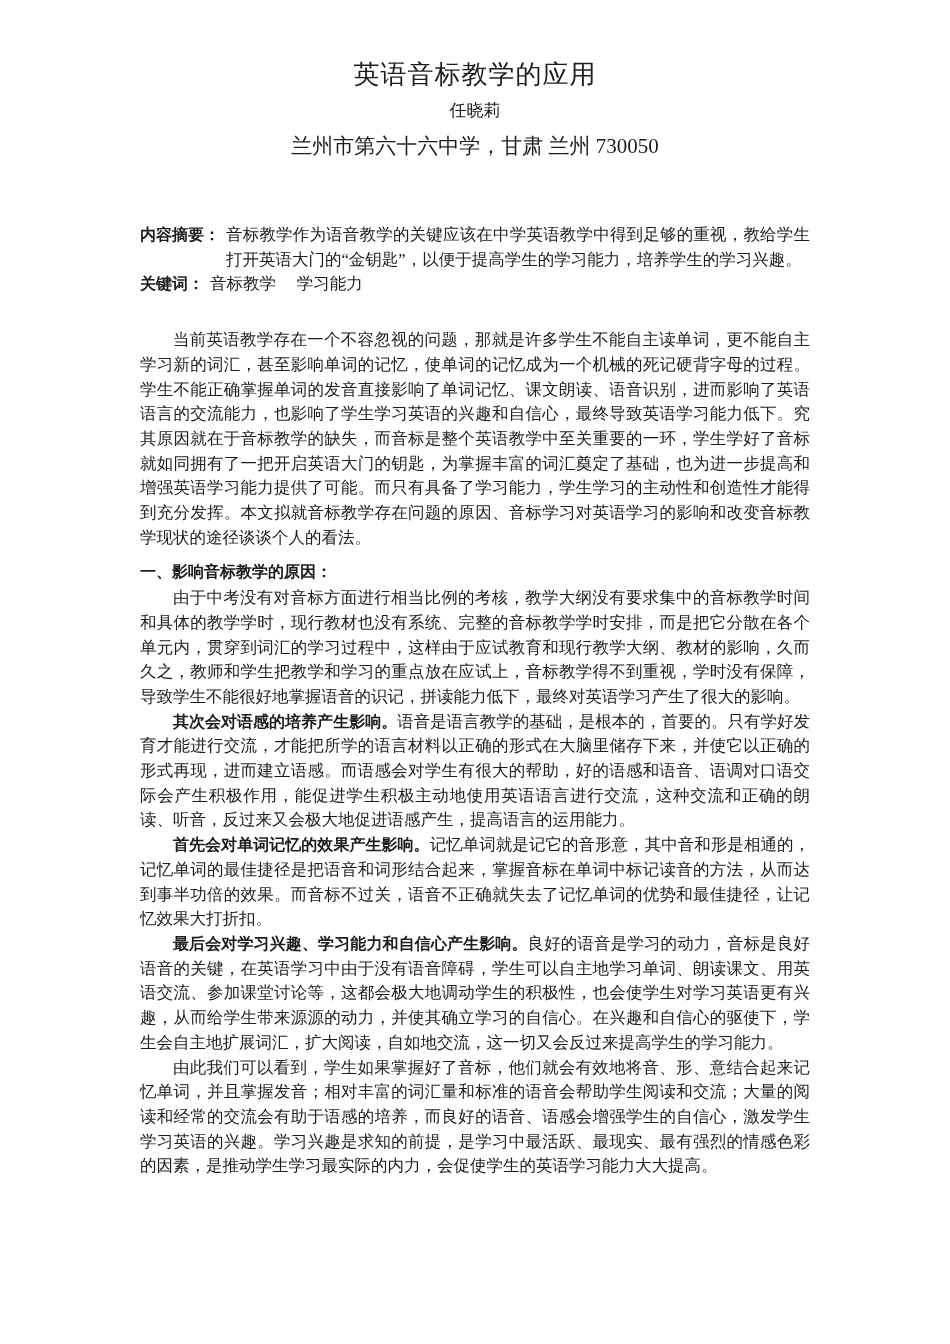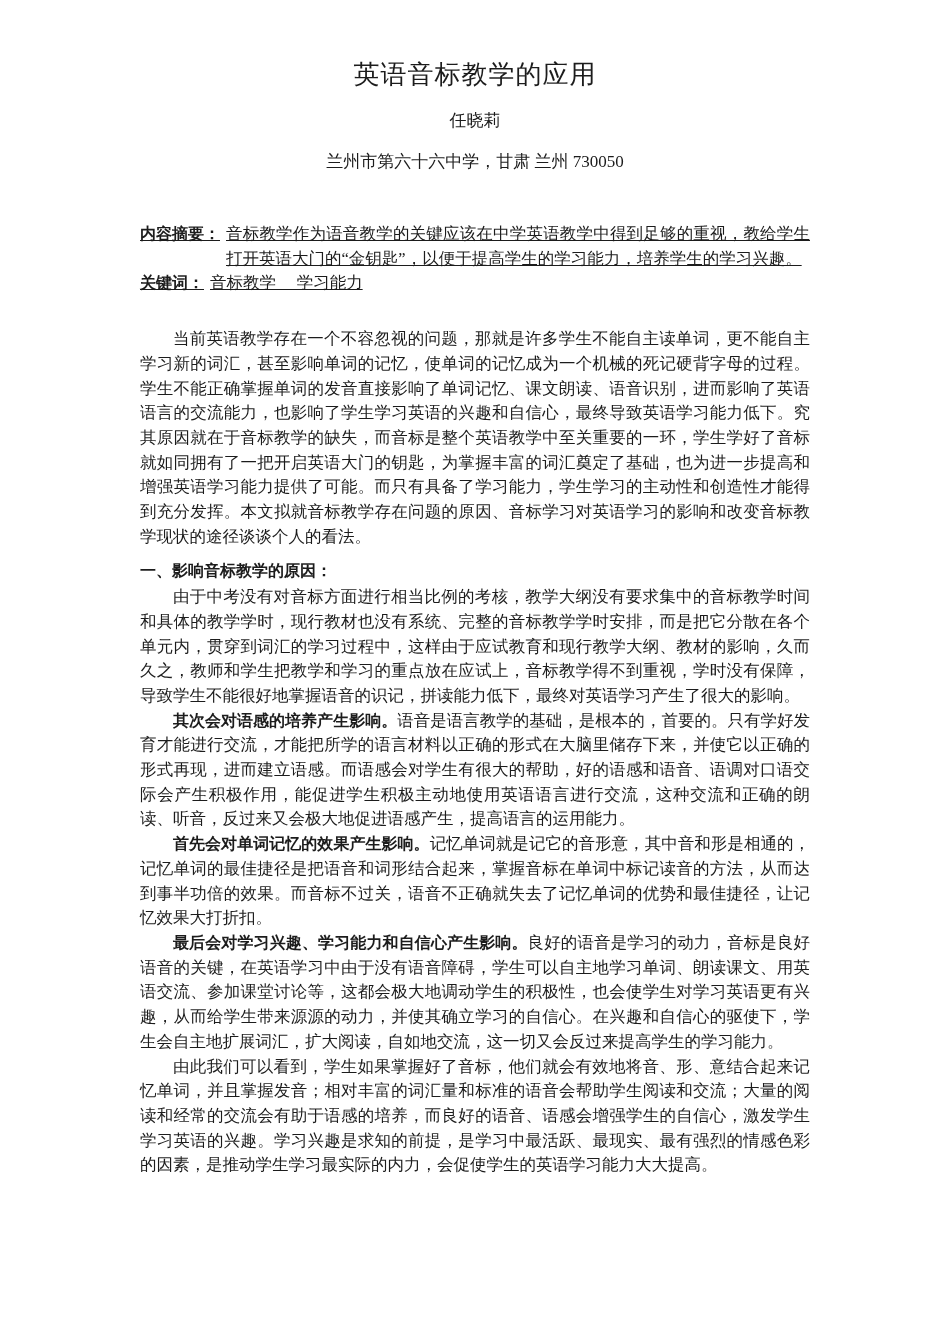--- a/index.html
+++ b/index.html
@@ -26,34 +26,33 @@
     line-height: 34px;
     text-align: center;
     font-weight: normal;
     margin: 0;
     letter-spacing: 1px;
   }
   .doc-author {
     font-size: 17px;
     line-height: 25px;
     text-align: center;
-    margin: 16px;
+    margin: 6px;
   }
   .doc-affiliation {
-    font-size: 17px;
+    font-size: 21px;
     line-height: 25px;
     text-align: center;
     margin: 11px;
   }
   
   .meta-block {
-    margin-top: 48px;
+    margin-top: 64px;
     font-size: 16.5px;
     line-height: 24.7px;
-    text-decoration: underline;
   }
   .hang {
     display: flex;
     align-items: flex-start;
   }
   .hang .label {
     flex: 0 0 auto;
     white-space: nowrap;
     font-weight: bold;
     font-family: "Liberation Sans", "DejaVu Sans", sans-serif;

